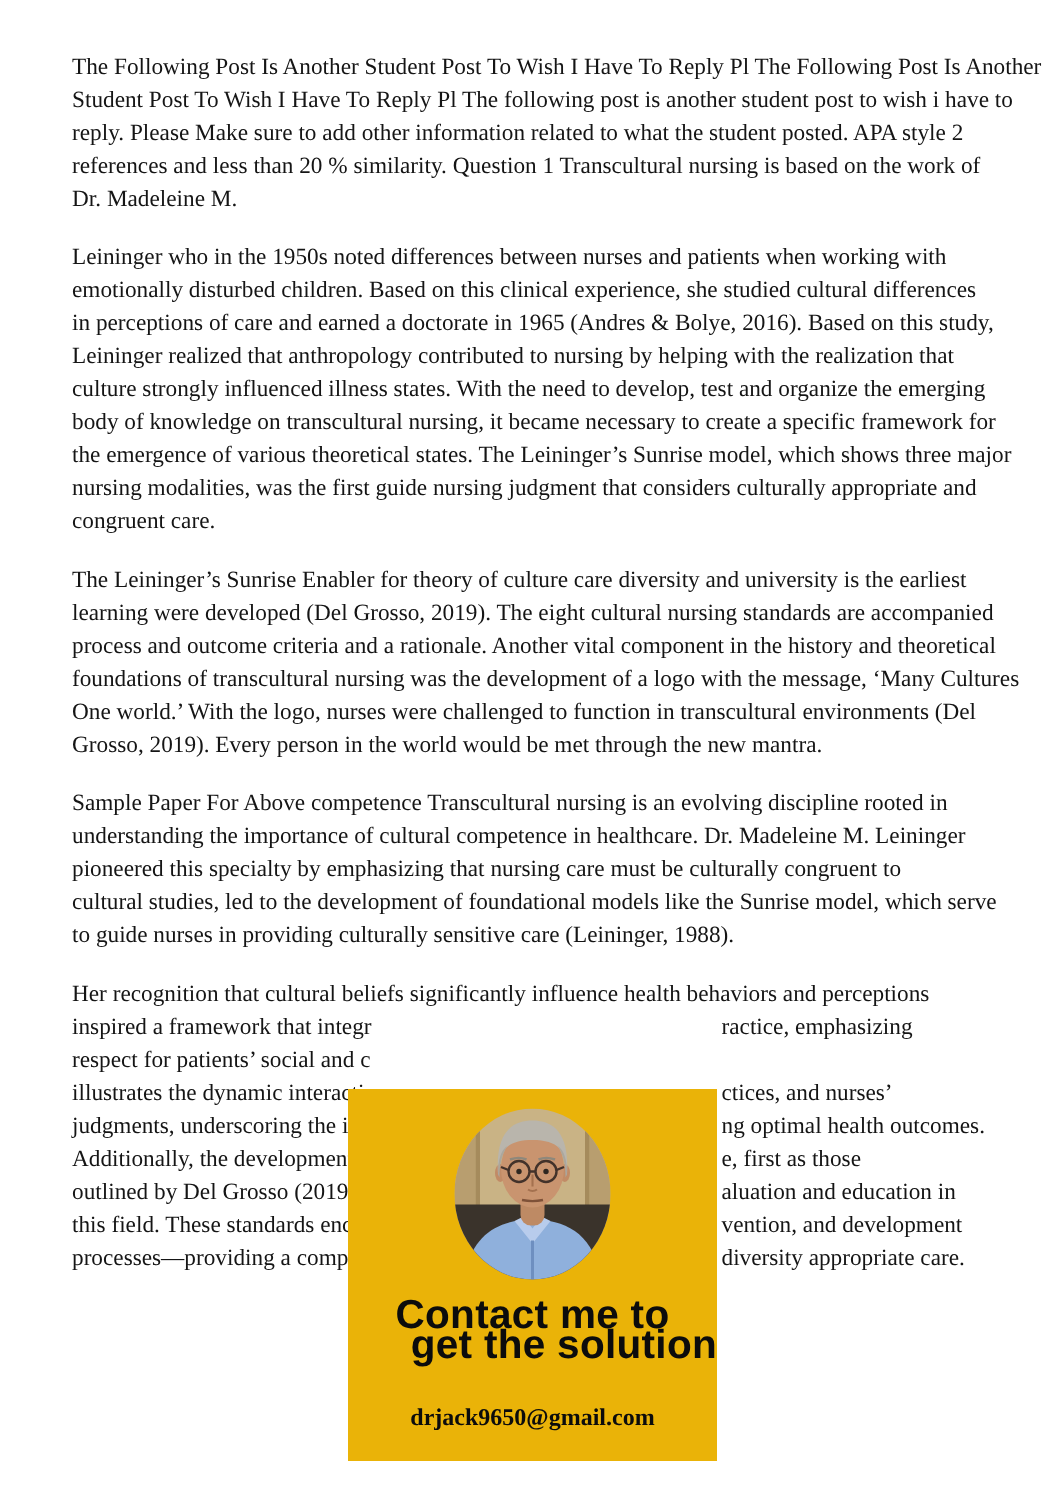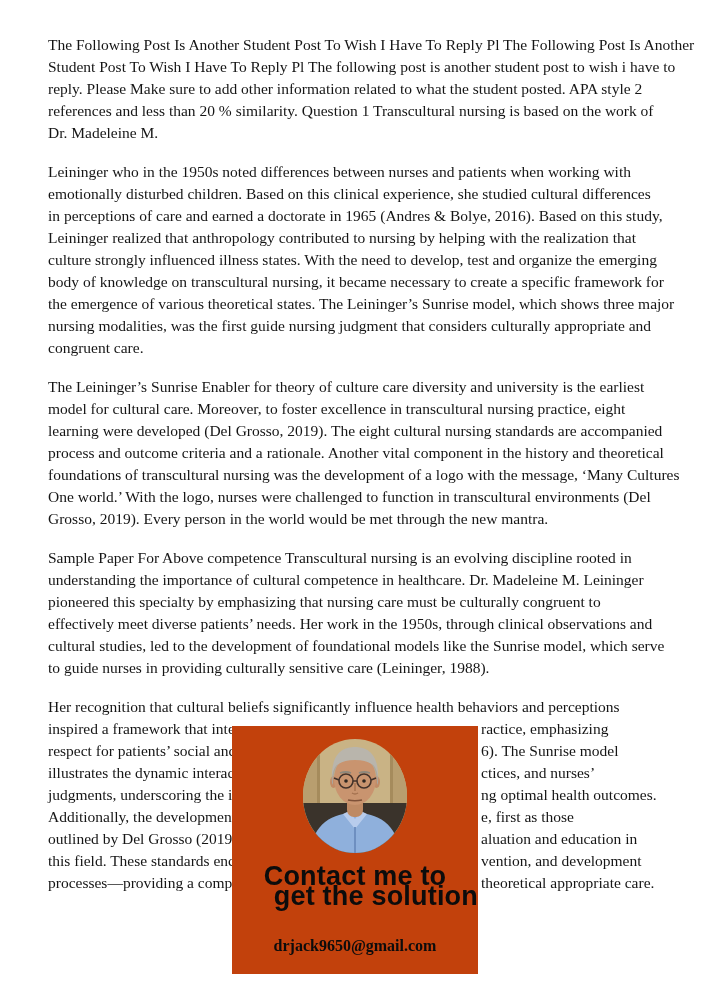--- a/index.html
+++ b/index.html
@@ -70,46 +70,43 @@
     <div class="line">Leininger realized that anthropology contributed to nursing by helping with the realization that</div>
     <div class="line">culture strongly influenced illness states. With the need to develop, test and organize the emerging</div>
     <div class="line">body of knowledge on transcultural nursing, it became necessary to create a specific framework for</div>
     <div class="line">the emergence of various theoretical states. The Leininger’s Sunrise model, which shows three major</div>
     <div class="line">nursing modalities, was the first guide nursing judgment that considers culturally appropriate and</div>
     <div class="line">congruent care.</div>
   </div>
 
   <div class="para">
     <div class="line">The Leininger’s Sunrise Enabler for theory of culture care diversity and university is the earliest</div>
-    <div class="line">model for cultural care. Moreover, to foster excellence in transcultural nursing practice, eight</div>
     <div class="line">learning were developed (Del Grosso, 2019). The eight cultural nursing standards are accompanied</div>
     <div class="line">process and outcome criteria and a rationale. Another vital component in the history and theoretical</div>
     <div class="line">foundations of transcultural nursing was the development of a logo with the message, ‘Many Cultures</div>
     <div class="line">One world.’ With the logo, nurses were challenged to function in transcultural environments (Del</div>
     <div class="line">Grosso, 2019). Every person in the world would be met through the new mantra.</div>
   </div>
 
   <div class="para">
     <div class="line">Sample Paper For Above competence Transcultural nursing is an evolving discipline rooted in</div>
     <div class="line">understanding the importance of cultural competence in healthcare. Dr. Madeleine M. Leininger</div>
     <div class="line">pioneered this specialty by emphasizing that nursing care must be culturally congruent to</div>
-    <div class="line">effectively meet diverse patients’ needs. Her work in the 1950s, through clinical observations and</div>
     <div class="line">cultural studies, led to the development of foundational models like the Sunrise model, which serve</div>
     <div class="line">to guide nurses in providing culturally sensitive care (Leininger, 1988).</div>
   </div>
 
   <div class="para">
     <div class="line">Her recognition that cultural beliefs significantly influence health behaviors and perceptions</div>
     <div class="line">
       <span>inspired a framework that integr</span>
       <span class="rfrag">ractice, emphasizing</span>
     </div>
     <div class="line">
       <span>respect for patients’ social and c</span>
-      <span class="rfrag">6). The Sunrise model</span>
     </div>
     <div class="line">
       <span>illustrates the dynamic interactio</span>
       <span class="rfrag">ctices, and nurses’</span>
     </div>
     <div class="line">
       <span>judgments, underscoring the im</span>
       <span class="rfrag">ng optimal health outcomes.</span>
     </div>
     <div class="line">
@@ -119,27 +116,27 @@
     <div class="line">
       <span>outlined by Del Grosso (2019),</span>
       <span class="rfrag">aluation and education in</span>
     </div>
     <div class="line">
       <span>this field. These standards encom</span>
       <span class="rfrag">vention, and development</span>
     </div>
     <div class="line">
       <span>processes—providing a compreh</span>
-      <span class="rfrag">theoretical appropriate care.</span>
+      <span class="rfrag">diversity appropriate care.</span>
     </div>
   </div>
 
 </div>
 
-<div class="promo" style="background-color: #c2410c;">
+<div class="promo" style="background-color: #eab308;">
 
   <div class="portrait">
     <svg viewBox="0 0 104 114" width="104" height="114" xmlns="http://www.w3.org/2000/svg">
       <rect width="104" height="114" fill="#C9B385"></rect>
       <rect x="0" width="14" height="114" fill="#B89E6F"></rect>
       <rect x="90" width="14" height="114" fill="#B89E6F"></rect>
       <rect x="14" width="3" height="114" fill="#A58B5C"></rect>
       <rect x="87" width="3" height="114" fill="#A58B5C"></rect>
       <rect y="64" width="104" height="50" fill="#3A332B"></rect>
       <path d="M7 114 C10 84 30 74 52 74 C74 74 94 84 97 114 Z" fill="#8FB0DC"></path>

